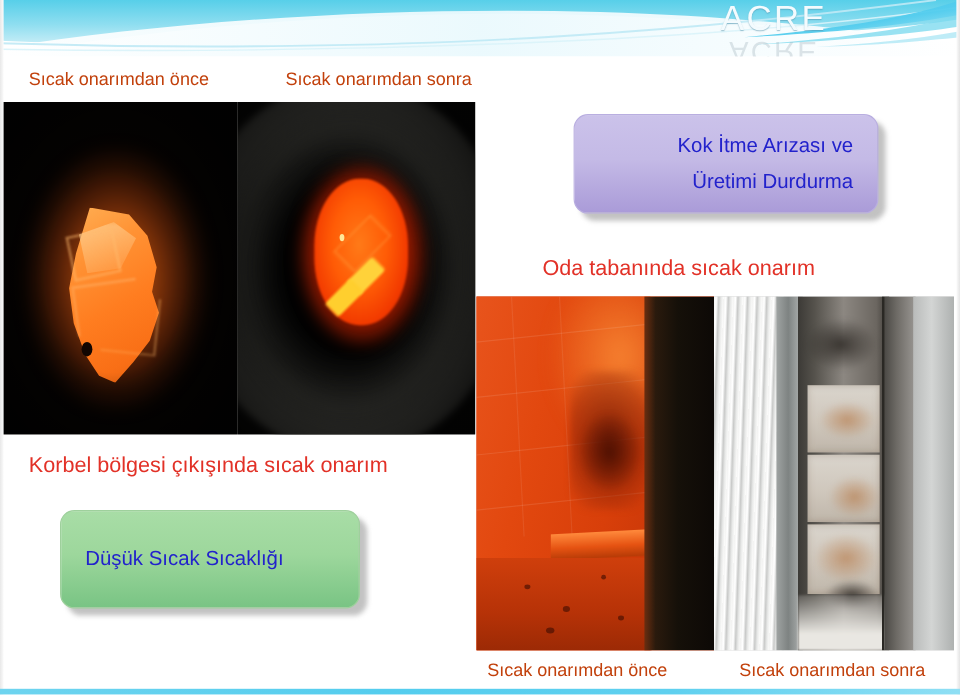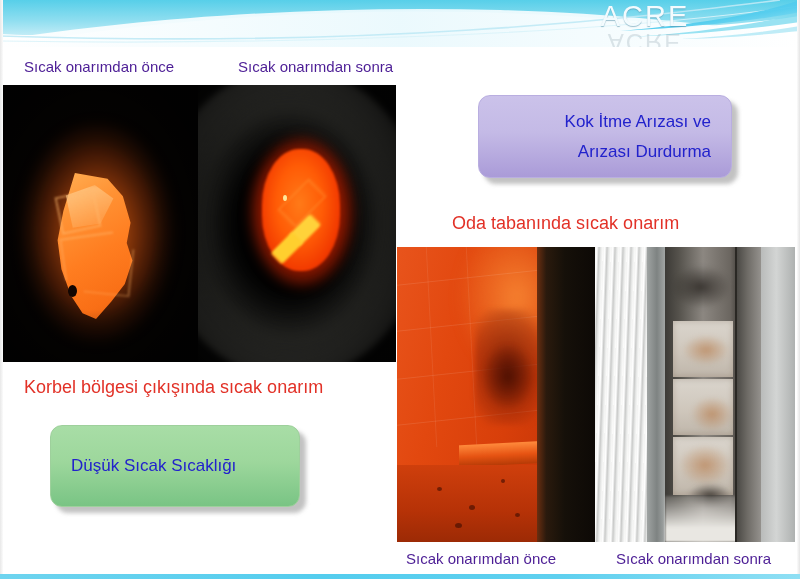--- a/index.html
+++ b/index.html
@@ -22,21 +22,21 @@
     font-family:"Liberation Sans",sans-serif;font-size:29px;letter-spacing:2px;
     color:#f3fbfe;font-weight:400;text-align:center;line-height:34px;
     text-shadow:0 1px 1px rgba(80,140,165,.55);}
   .brand-reflect{position:absolute;left:575px;top:30px;width:140px;height:24px;
     font-family:"Liberation Sans",sans-serif;font-size:24px;letter-spacing:2px;
     color:rgba(150,170,180,.30);font-weight:400;text-align:center;line-height:24px;
     transform:scaleY(-1);}
 
   
   .lbl{position:absolute;font-family:"Liberation Sans",sans-serif;white-space:nowrap;}
-  .lbl-blue{color:#4c1d95;font-size:15px;}
+  .lbl-blue{color:#c2410c;font-size:15px;}
   .lbl-red{color:#e23127;font-size:18px;}
 
   .lbl-top-before{left:24px;top:58px;}
   .lbl-top-after{left:238px;top:58px;}
   .lbl-oda{left:452px;top:213px;text-align:center;}
   .lbl-korbel{left:24px;top:377px;}
   .lbl-bot-before{left:406px;top:550px;}
   .lbl-bot-after{left:616px;top:550px;}
 
   
@@ -227,21 +227,21 @@
     <div class="d3"></div>
     <div class="d1"></div>
     <div class="d2"></div>
     <div class="spot"></div>
     <div class="vig"></div>
   </div>
 
   <div class="callout-shadow box-purple-sh"></div>
   <div class="callout box-purple">
     <div class="line">Kok İtme Arızası ve</div>
-    <div class="line">Arızası Durdurma</div>
+    <div class="line">Üretimi Durdurma</div>
   </div>
 
   <div class="lbl lbl-red lbl-oda">Oda tabanında sıcak onarım</div>
 
   <div class="photo ph3">
     <div class="wallL"></div>
     <div class="glow"></div>
     <div class="brickline" style="left:0;top:30px;width:146px;transform:skewY(-6deg);"></div>
     <div class="brickline" style="left:0;top:76px;width:146px;transform:skewY(-6deg);"></div>
     <div class="brickline" style="left:0;top:124px;width:146px;transform:skewY(-6deg);"></div>

